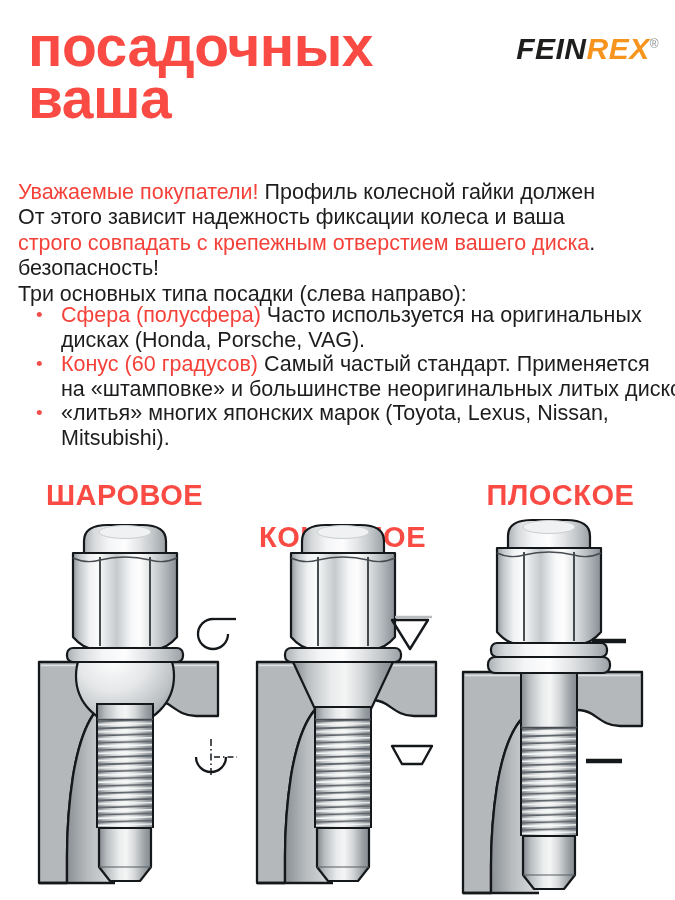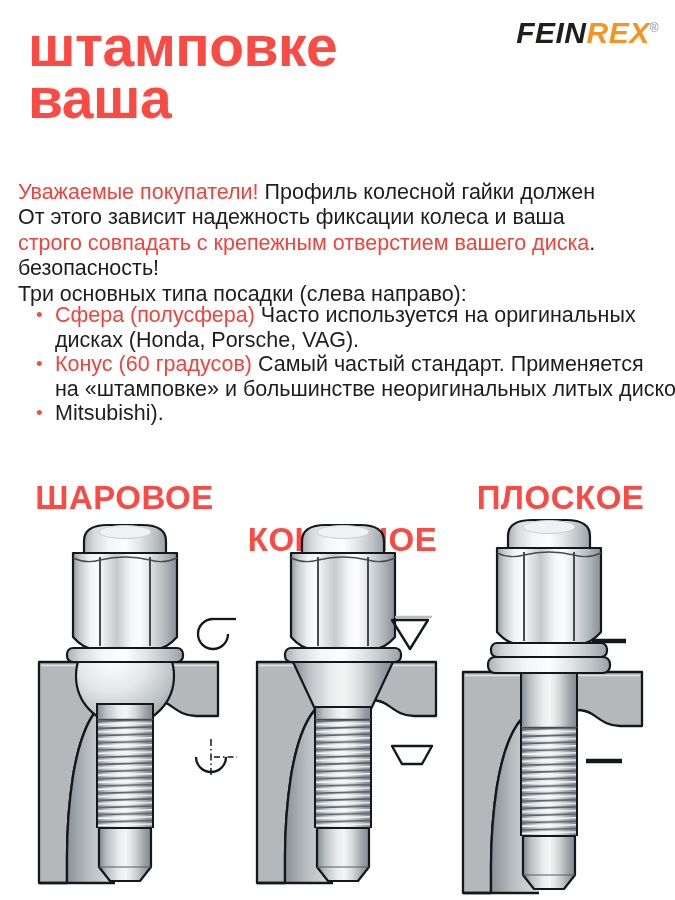--- a/index.html
+++ b/index.html
@@ -1,20 +1,20 @@
 <!DOCTYPE html>
 <html><head>
 <meta charset="utf-8">
 <style>
   html,body{margin:0;padding:0;background:#ffffff;}
   #canvas{position:relative;width:675px;height:900px;background:#ffffff;overflow:hidden;
           font-family:"Liberation Sans","DejaVu Sans",sans-serif;color:#1d1d1f;}
 
   
-  #logo{position:absolute;top:16px;right:16px;font-style:italic;font-weight:700;
+  #logo{position:absolute;top:32px;right:16px;font-style:italic;font-weight:700;
         font-size:30px;letter-spacing:.5px;white-space:nowrap;}
   #logo .lg-black{color:#1e1e1c;}
   #logo .lg-orange{color:#f7941d;}
   #logo .lg-reg{font-size:12px;color:#8b9196;vertical-align:super;font-style:normal;font-weight:400;}
 
   
   #title{position:absolute;left:28px;top:20px;font-weight:700;font-size:57px;line-height:52px;
          letter-spacing:-.5px;color:#f94b43;}
   #title div{white-space:nowrap;}
 
@@ -22,43 +22,43 @@
   #intro{position:absolute;left:18px;top:180px;width:645px;font-size:21.5px;line-height:25.4px;}
   .tline{white-space:nowrap;}
   .tline:empty{display:none;}
   .redbold{color:#f4423a;font-weight:400;}
   .redbold:empty{display:none;}
 
   
   #bullets{position:absolute;left:18px;top:303px;width:650px;font-size:21.5px;line-height:24.6px;}
   .bullet{display:flex;align-items:flex-start;}
   .dot{width:19px;padding-left:18px;color:#ef4f46;font-size:19px;line-height:24.6px;flex:none;}
-  .blines{flex:1;}
+  .blines{flex:1;margin-left:6px;}
 
   
   .colhead{position:absolute;top:479px;width:225px;text-align:center;color:#f94b43;
-           font-weight:700;font-size:33px;letter-spacing:.5px;white-space:nowrap;}
+           font-weight:700;font-size:29px;letter-spacing:.5px;white-space:nowrap;}
   #head-1{left:12px;} #head-2{left:230px;margin-top:42px;} #head-3{left:448px;text-align:center;}
 
   
   .fig{position:absolute;top:510px;width:225px;height:390px;}
   #fig-1{left:12px;} #fig-2{left:230px;} #fig-3{left:436px;}
   .k{stroke:#15181b;fill:none;}
 </style>
 </head>
 <body>
 
 <div id="canvas">
 
   <div id="logo">
     <span class="lg-black">FEIN</span><span class="lg-orange">REX</span><span class="lg-reg">®</span>
   </div>
 
   <div id="title">
-    <div>штамповке</div>
+    <div>посадочных</div>
     <div>ваша</div>
   </div>
 
   <div id="intro">
     <div class="tline"><span class="redbold">Уважаемые покупатели!</span><span> Профиль колесной гайки должен</span></div>
     <div class="tline"><span>От этого зависит надежность фиксации колеса и ваша</span></div>
     <div class="tline"><span class="redbold">строго совпадать с крепежным отверстием вашего диска</span><span>.</span></div>
     <div class="tline"><span>безопасность!</span></div>
     <div class="tline"><span>Три основных типа посадки (слева направо):</span></div>
   </div>
@@ -76,20 +76,21 @@
       <span class="dot">•</span>
       <div class="blines">
         <div class="tline"><span class="redbold">Конус (60 градусов)</span><span> Самый частый стандарт. Применяется</span></div>
         <div class="tline">на «штамповке» и большинстве неоригинальных литых дисков.</div>
 
       </div>
     </div>
     <div class="bullet">
       <span class="dot">•</span>
       <div class="blines">
+        <div class="tline">«литья» многих японских марок (Toyota, Lexus, Nissan,</div>
         <div class="tline">Mitsubishi).</div>
       </div>
     </div>
   </div>
 
   <div id="head-1" class="colhead">ШАРОВОЕ</div>
   <div id="head-2" class="colhead">КОНУСНОЕ</div>
   <div id="head-3" class="colhead">ПЛОСКОЕ</div>
 
   <svg width="0" height="0" style="position:absolute" aria-hidden="true">

